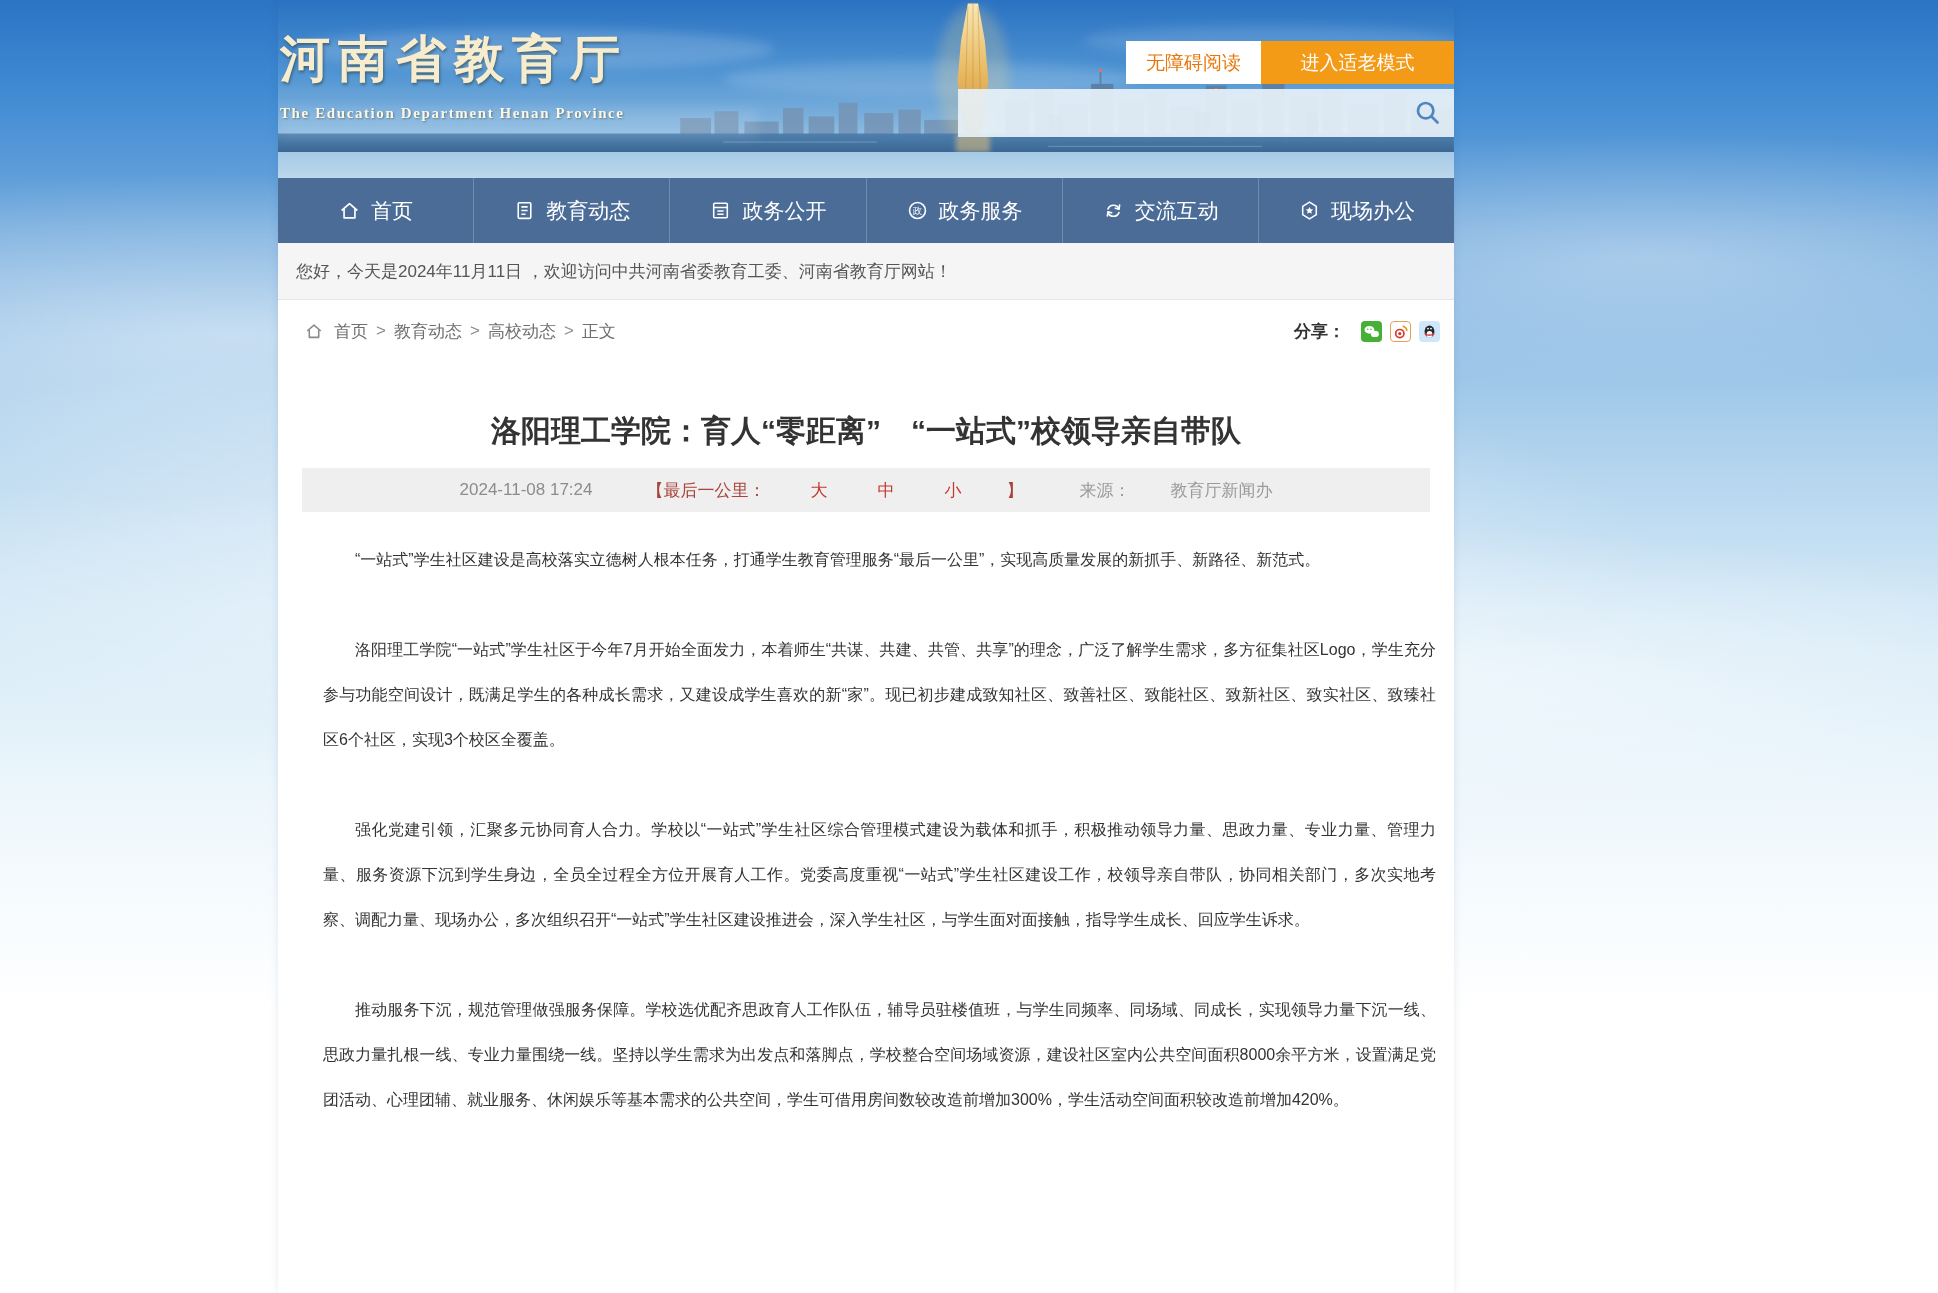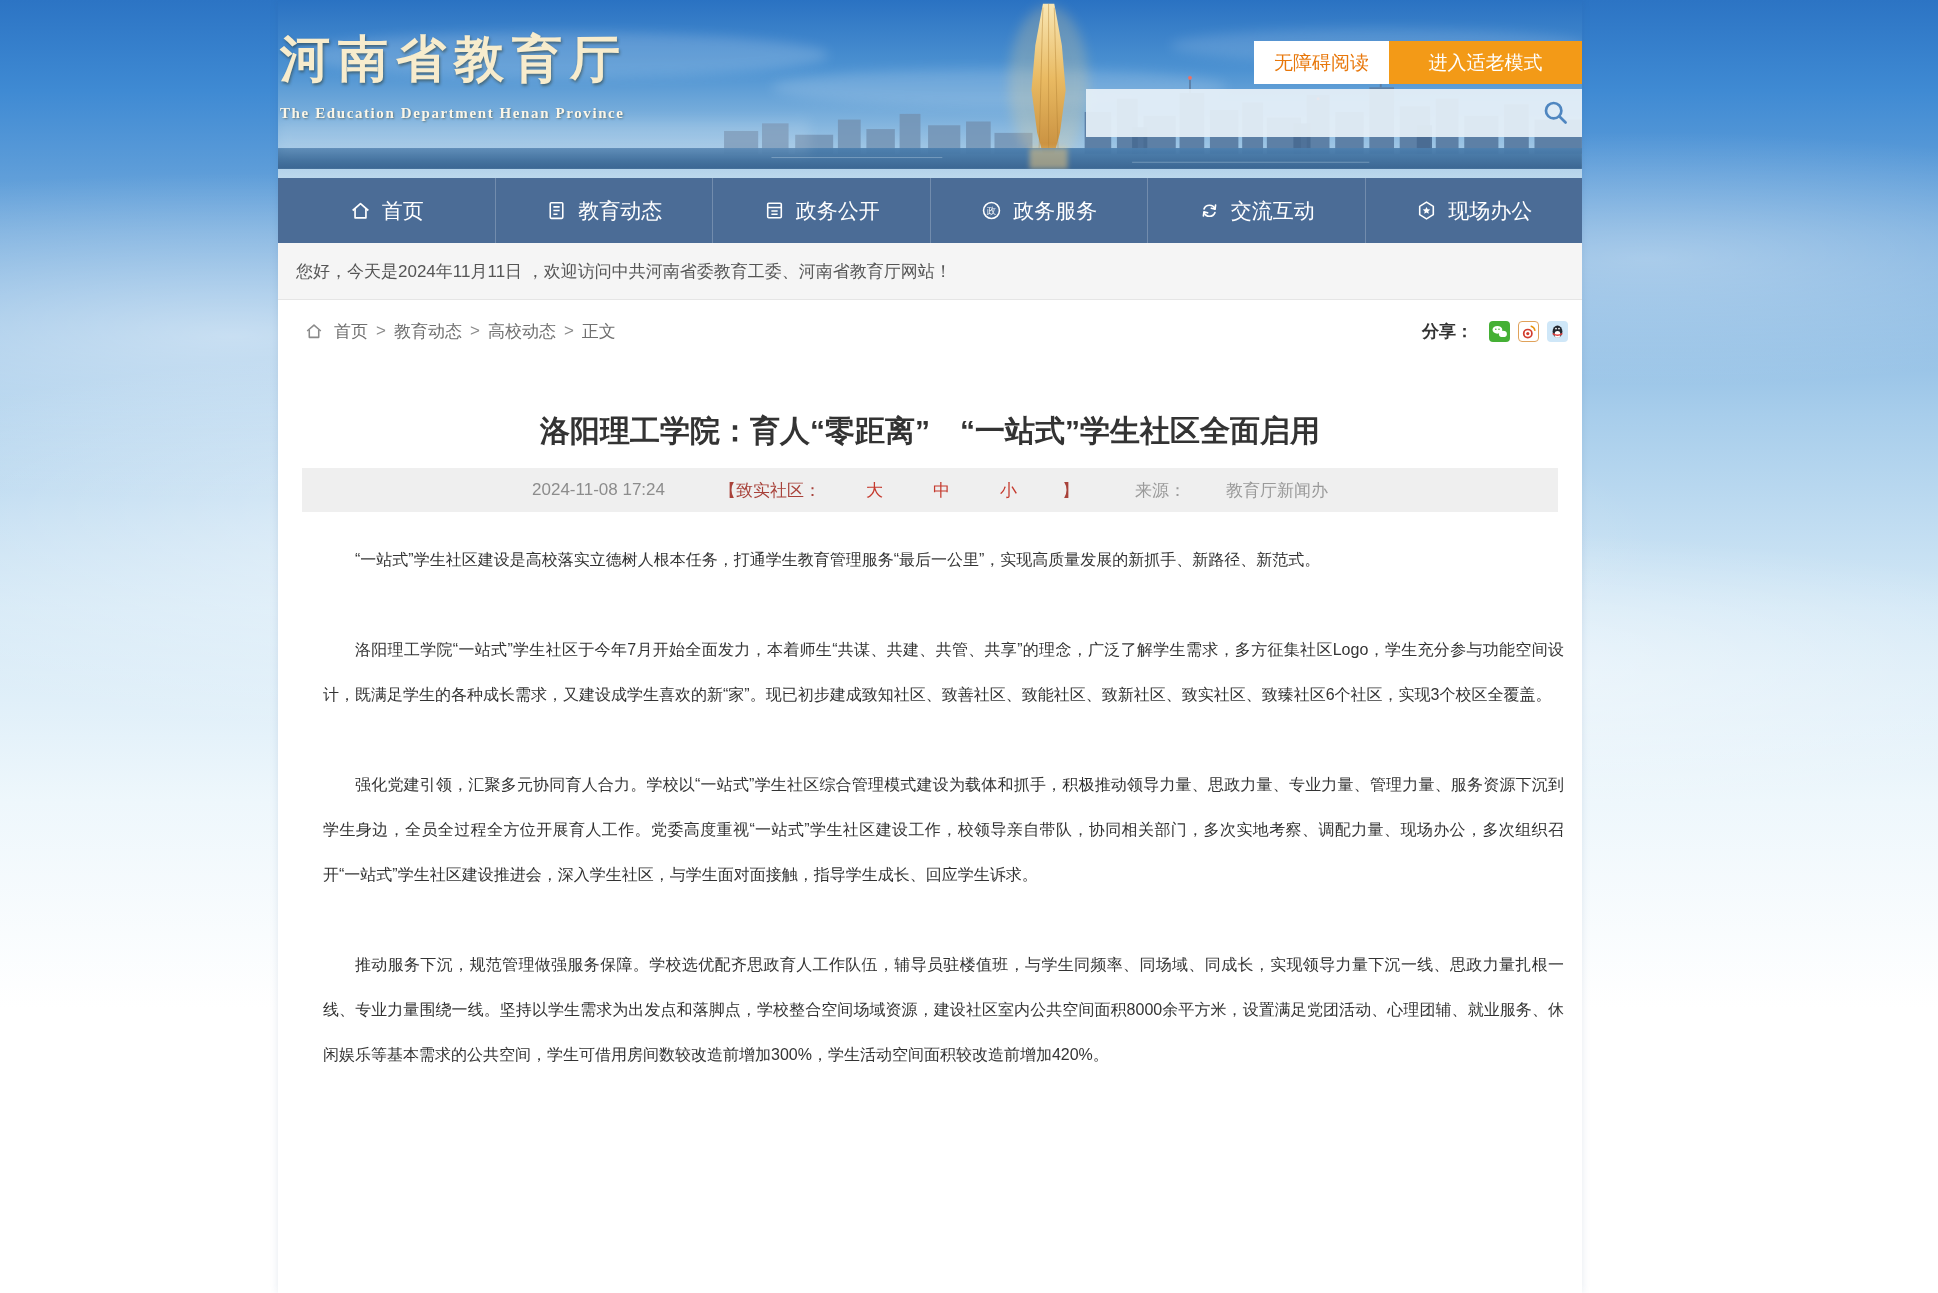--- a/index.html
+++ b/index.html
@@ -7,21 +7,21 @@
   #viewport{
     position:relative; width:1938px; height:1293px; overflow:hidden;
     background:
       radial-gradient(55% 18% at 12% 26%, rgba(255,255,255,.50), rgba(255,255,255,0) 70%),
       radial-gradient(45% 14% at 85% 20%, rgba(255,255,255,.35), rgba(255,255,255,0) 70%),
       radial-gradient(70% 22% at 35% 42%, rgba(255,255,255,.65), rgba(255,255,255,0) 72%),
       radial-gradient(60% 16% at 70% 52%, rgba(255,255,255,.55), rgba(255,255,255,0) 70%),
       linear-gradient(180deg,#2c74c4 0%,#3f8ad3 7%,#74abdd 18%,#a7cdeb 32%,#d3e8f6 47%,#eef7fc 62%,#ffffff 78%,#ffffff 100%);
   }
   .content{
-    position:absolute; left:278px; top:0; width:1304px; height:1293px;
+    position:absolute; left:278px; top:0; width:1176px; height:1293px;
     background:#fff; box-shadow:0 0 8px rgba(40,80,130,.12);
   }
   
   .banner{ position:relative; height:178px; overflow:hidden;
     background:linear-gradient(180deg,#2a72c2 0%,#4e93d2 40%,#7fb2dd 68%,#a9cce7 88%,#bcd8ec 100%); }
   .banner svg.city{ position:absolute; inset:0; }
   .logo{ position:absolute; left:2px; top:26px; }
   .logo-cn{
     font-family:"Liberation Serif","DejaVu Serif",serif; font-weight:bold;
     font-size:50px; letter-spacing:8px; color:#f7eccd;
@@ -291,25 +291,25 @@
             <ellipse cx="10.5" cy="13.4" rx="2.9" ry="3.4" fill="#fff"></ellipse>
             <circle cx="9" cy="7.6" r=".9" fill="#fff"></circle>
               <circle cx="12" cy="7.6" r=".9" fill="#fff"></circle>
             <path d="M6.2 12.9 q4.3 2.6 8.6 0" fill="none" stroke="#e23c3c" stroke-width="1.6" stroke-linecap="round"></path>
           </svg>
         </span>
       </div>
     </div>
 
     <article class="article">
-      <h1>洛阳理工学院：育人“零距离”　“一站式”学生社区全面启用</h1>
+      <h1>洛阳理工学院：育人“零距离”　“一站式”校领导亲自带队</h1>
 
       <div class="meta">
         <span class="m-date">2024-11-08 17:24</span>
-        <span class="m-red">【致实社区：</span>
+        <span class="m-red">【最后一公里：</span>
         <span class="m-size">大</span>
         <span class="m-size">中</span>
         <span class="m-size">小</span>
         <span class="m-red">】</span>
         <span class="m-src-label">来源：</span>
         <span class="m-src">教育厅新闻办</span>
       </div>
 
       <div class="article-body">
         <p>“一站式”学生社区建设是高校落实立德树人根本任务，打通学生教育管理服务“最后一公里”，实现高质量发展的新抓手、新路径、新范式。</p>

